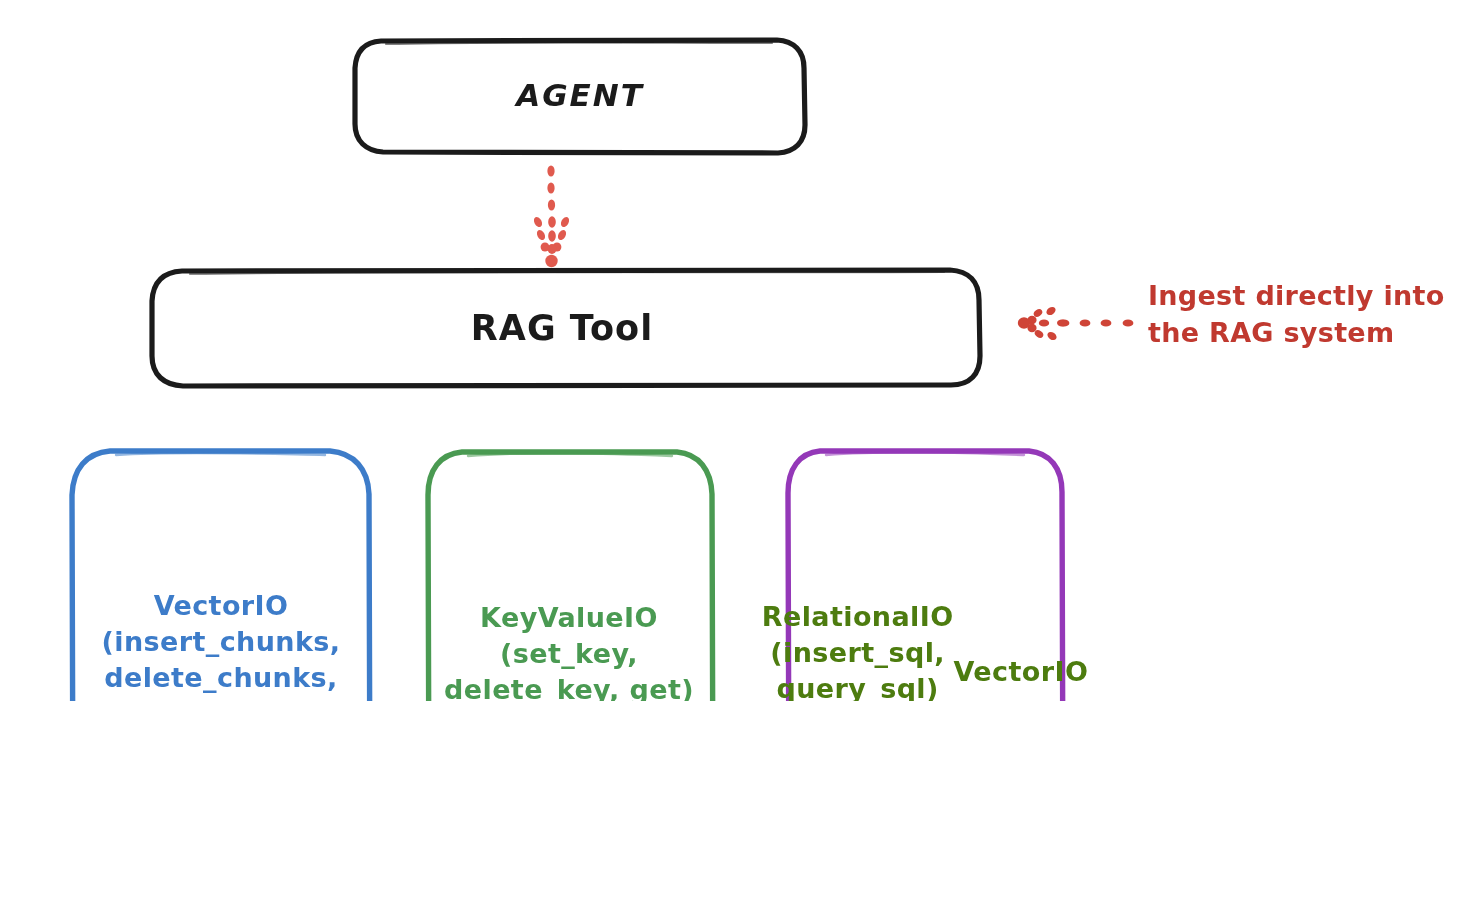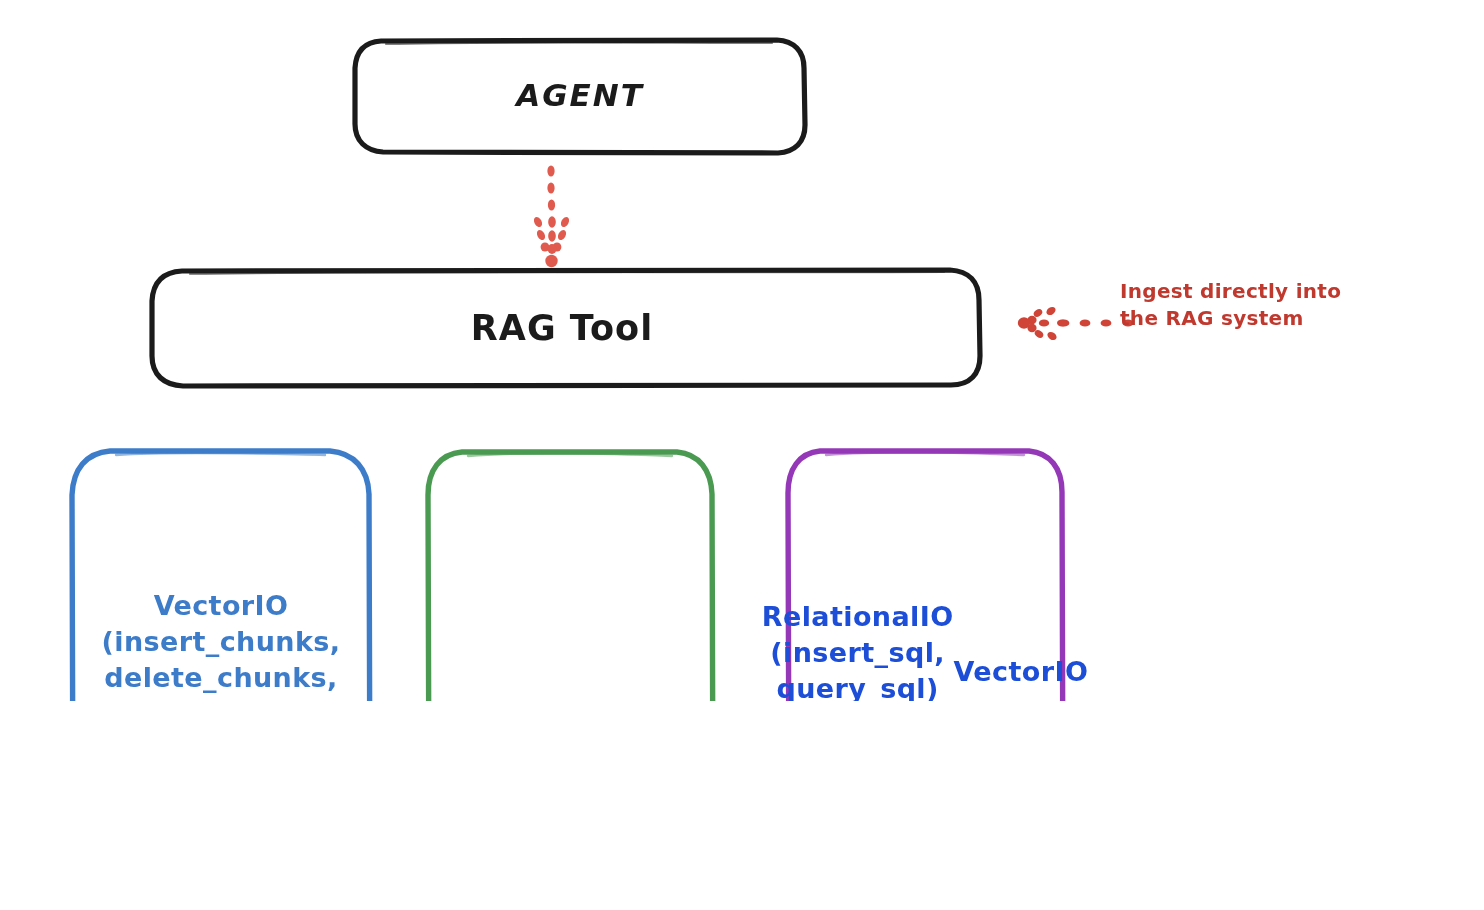--- a/index.html
+++ b/index.html
@@ -93,32 +93,32 @@
   #vectorio-text {
     left: 72px; top: 450px; width: 298px; height: 420px;
     color: #3d7cc9;
   }
   #keyvalueio-text {
     left: 424px; top: 450px; width: 290px; height: 408px;
     color: #4a9a52;
   }
   #relationalio-text {
     left: 786px; top: 450px; width: 278px; height: 406px;
-    color: #1d4ed8;
+    color: #4d7c0f;
   }
 
   
   #ingest-annotation {
     position: absolute;
-    left: 1120px;
+    left: 1148px;
     top: 278px;
     width: 320px;
     font-family: "DejaVu Sans", sans-serif;
     font-weight: 700;
-    font-size: 20px;
+    font-size: 27px;
     line-height: 1.36;
     letter-spacing: 0.3px;
     color: #c0392f;
     white-space: pre-line;
     text-align: left;
     pointer-events: none;
   }
 </style>
 </head>
 <body>
@@ -236,20 +236,23 @@
   <div class="node-label" id="ragtool-label">RAG Tool</div>
 
   <div class="provider-text" id="vectorio-text">
     <span class="sig">VectorIO
 (insert_chunks,
 delete_chunks,
 query)</span>
   </div>
 
   <div class="provider-text" id="keyvalueio-text">
+    <span class="sig">KeyValueIO
+(set_key,
+delete_key, get)</span>
   </div>
 
   <div class="provider-text" id="relationalio-text">
     <span class="sig">RelationalIO
 (insert_sql,
 query_sql)</span>
     <span class="idx">VectorIO</span>
   </div>
 
   <div id="ingest-annotation">Ingest directly into

